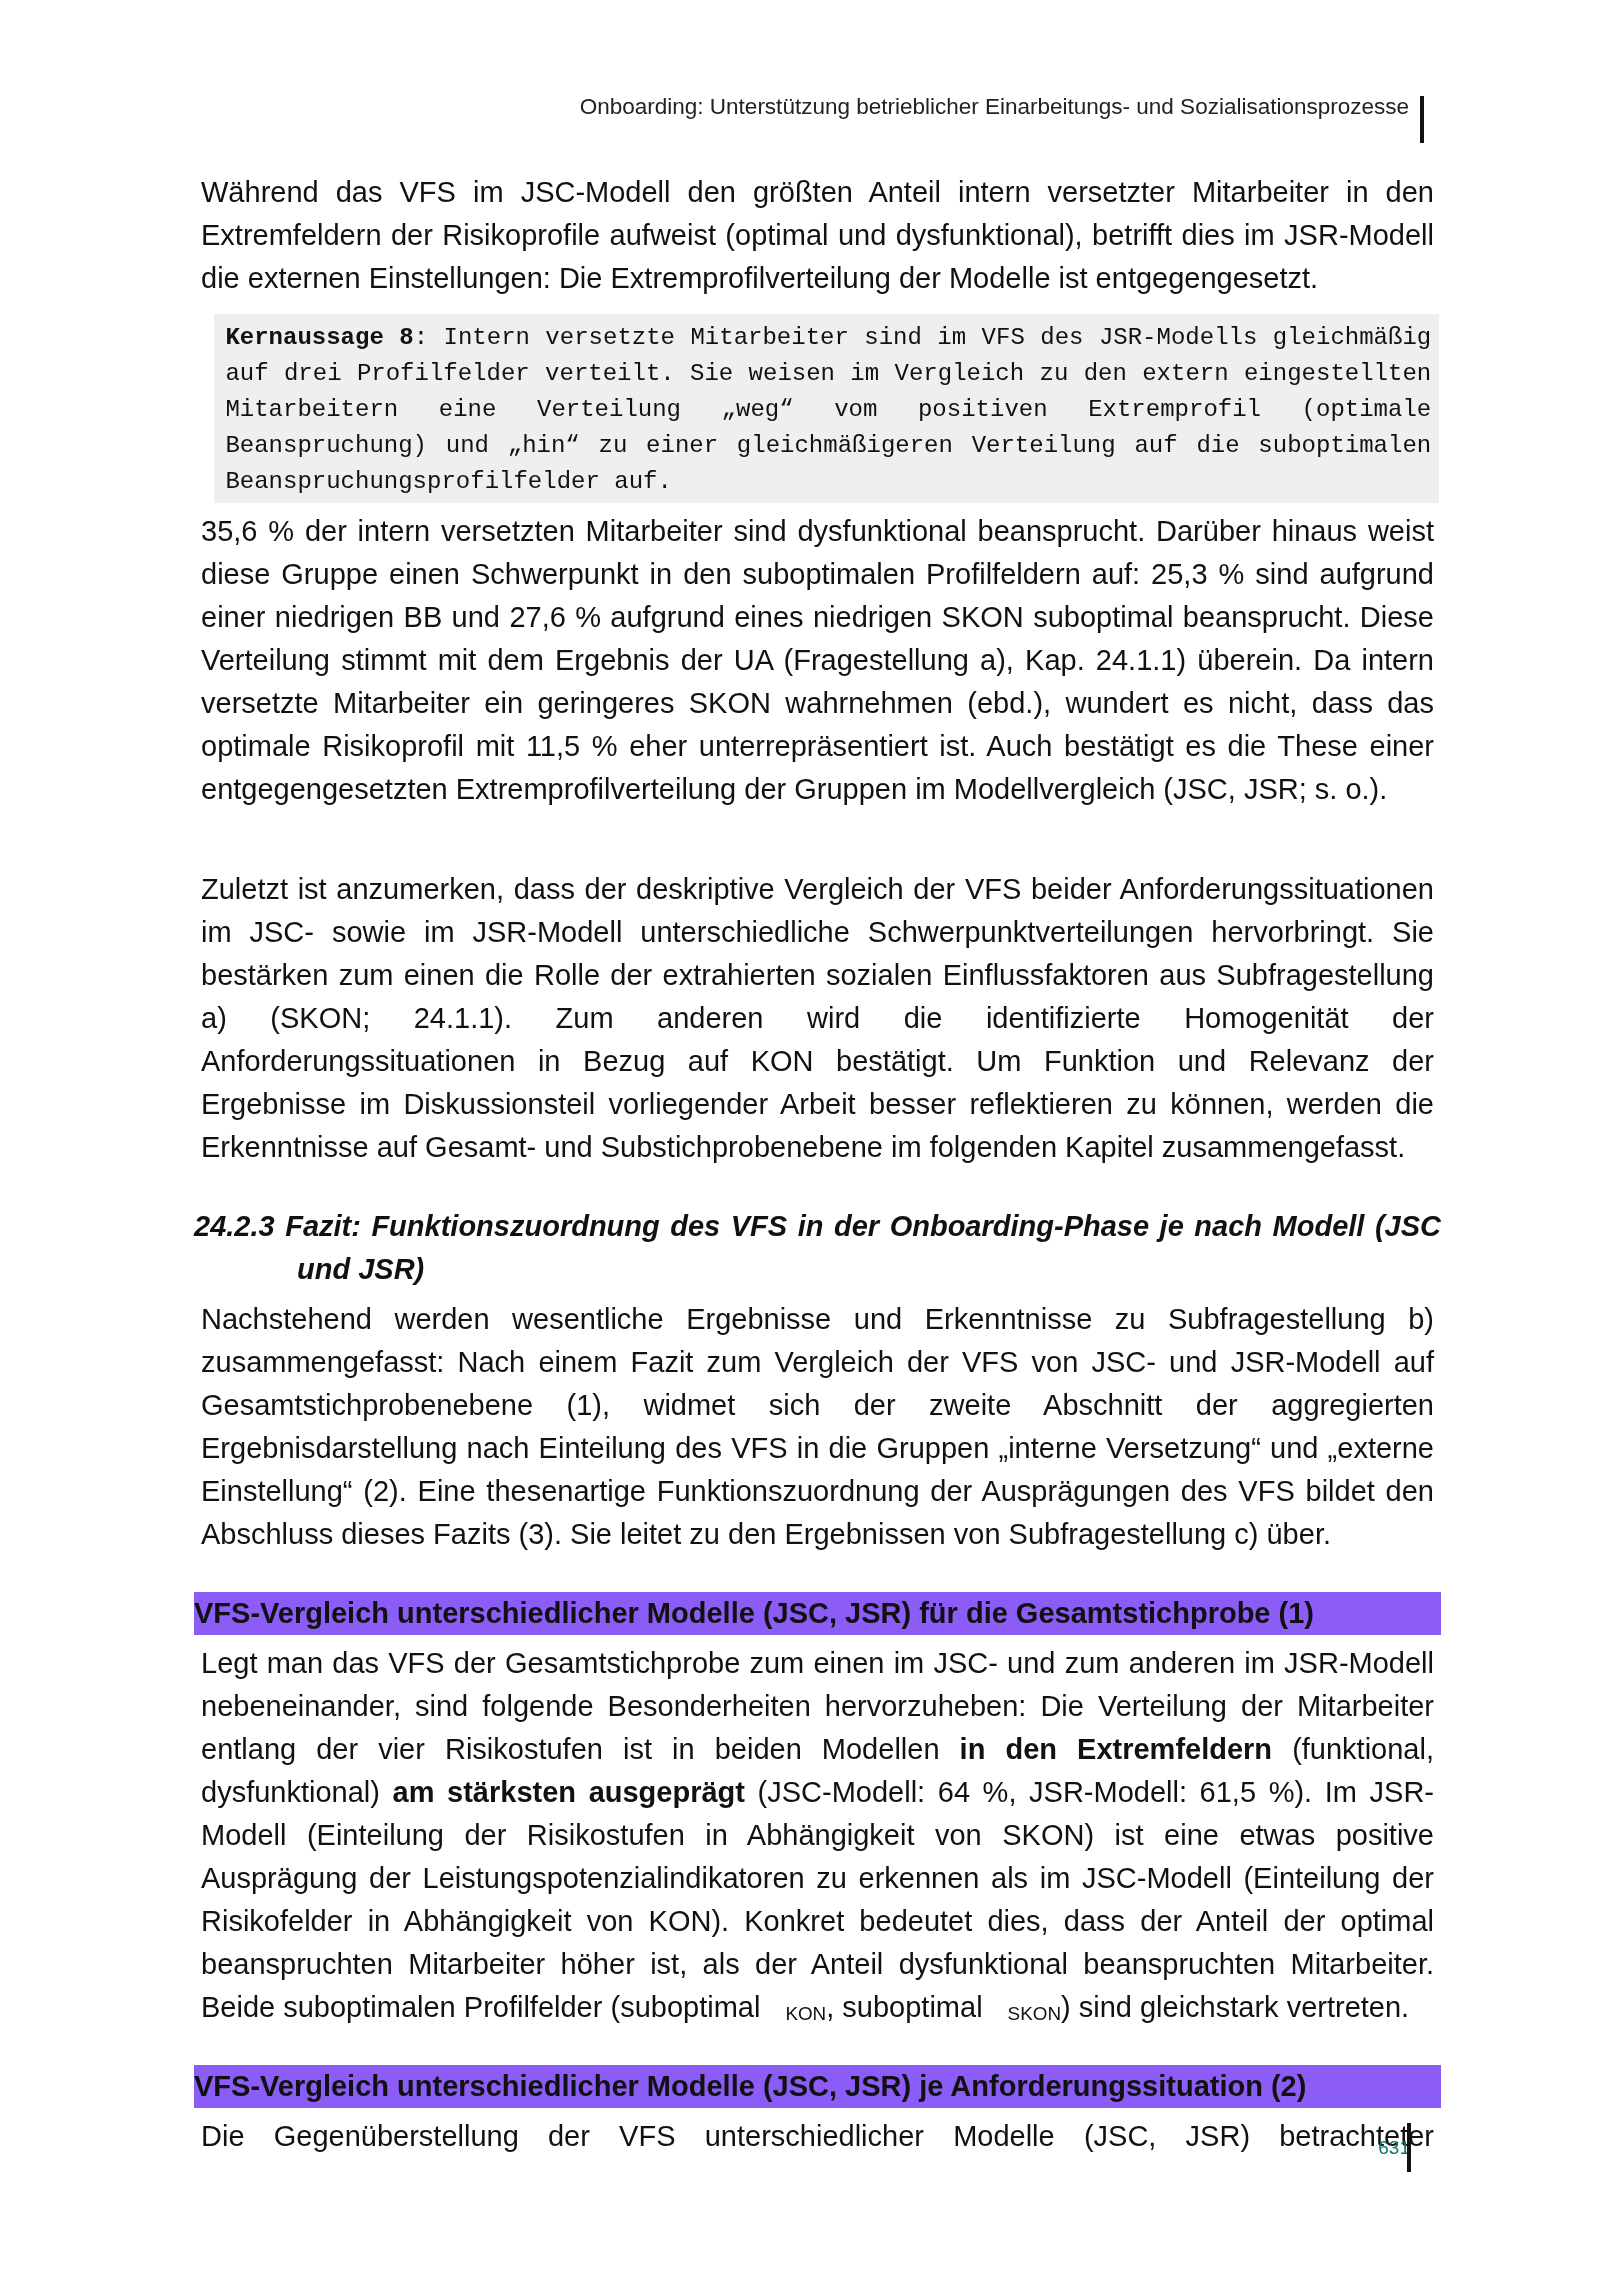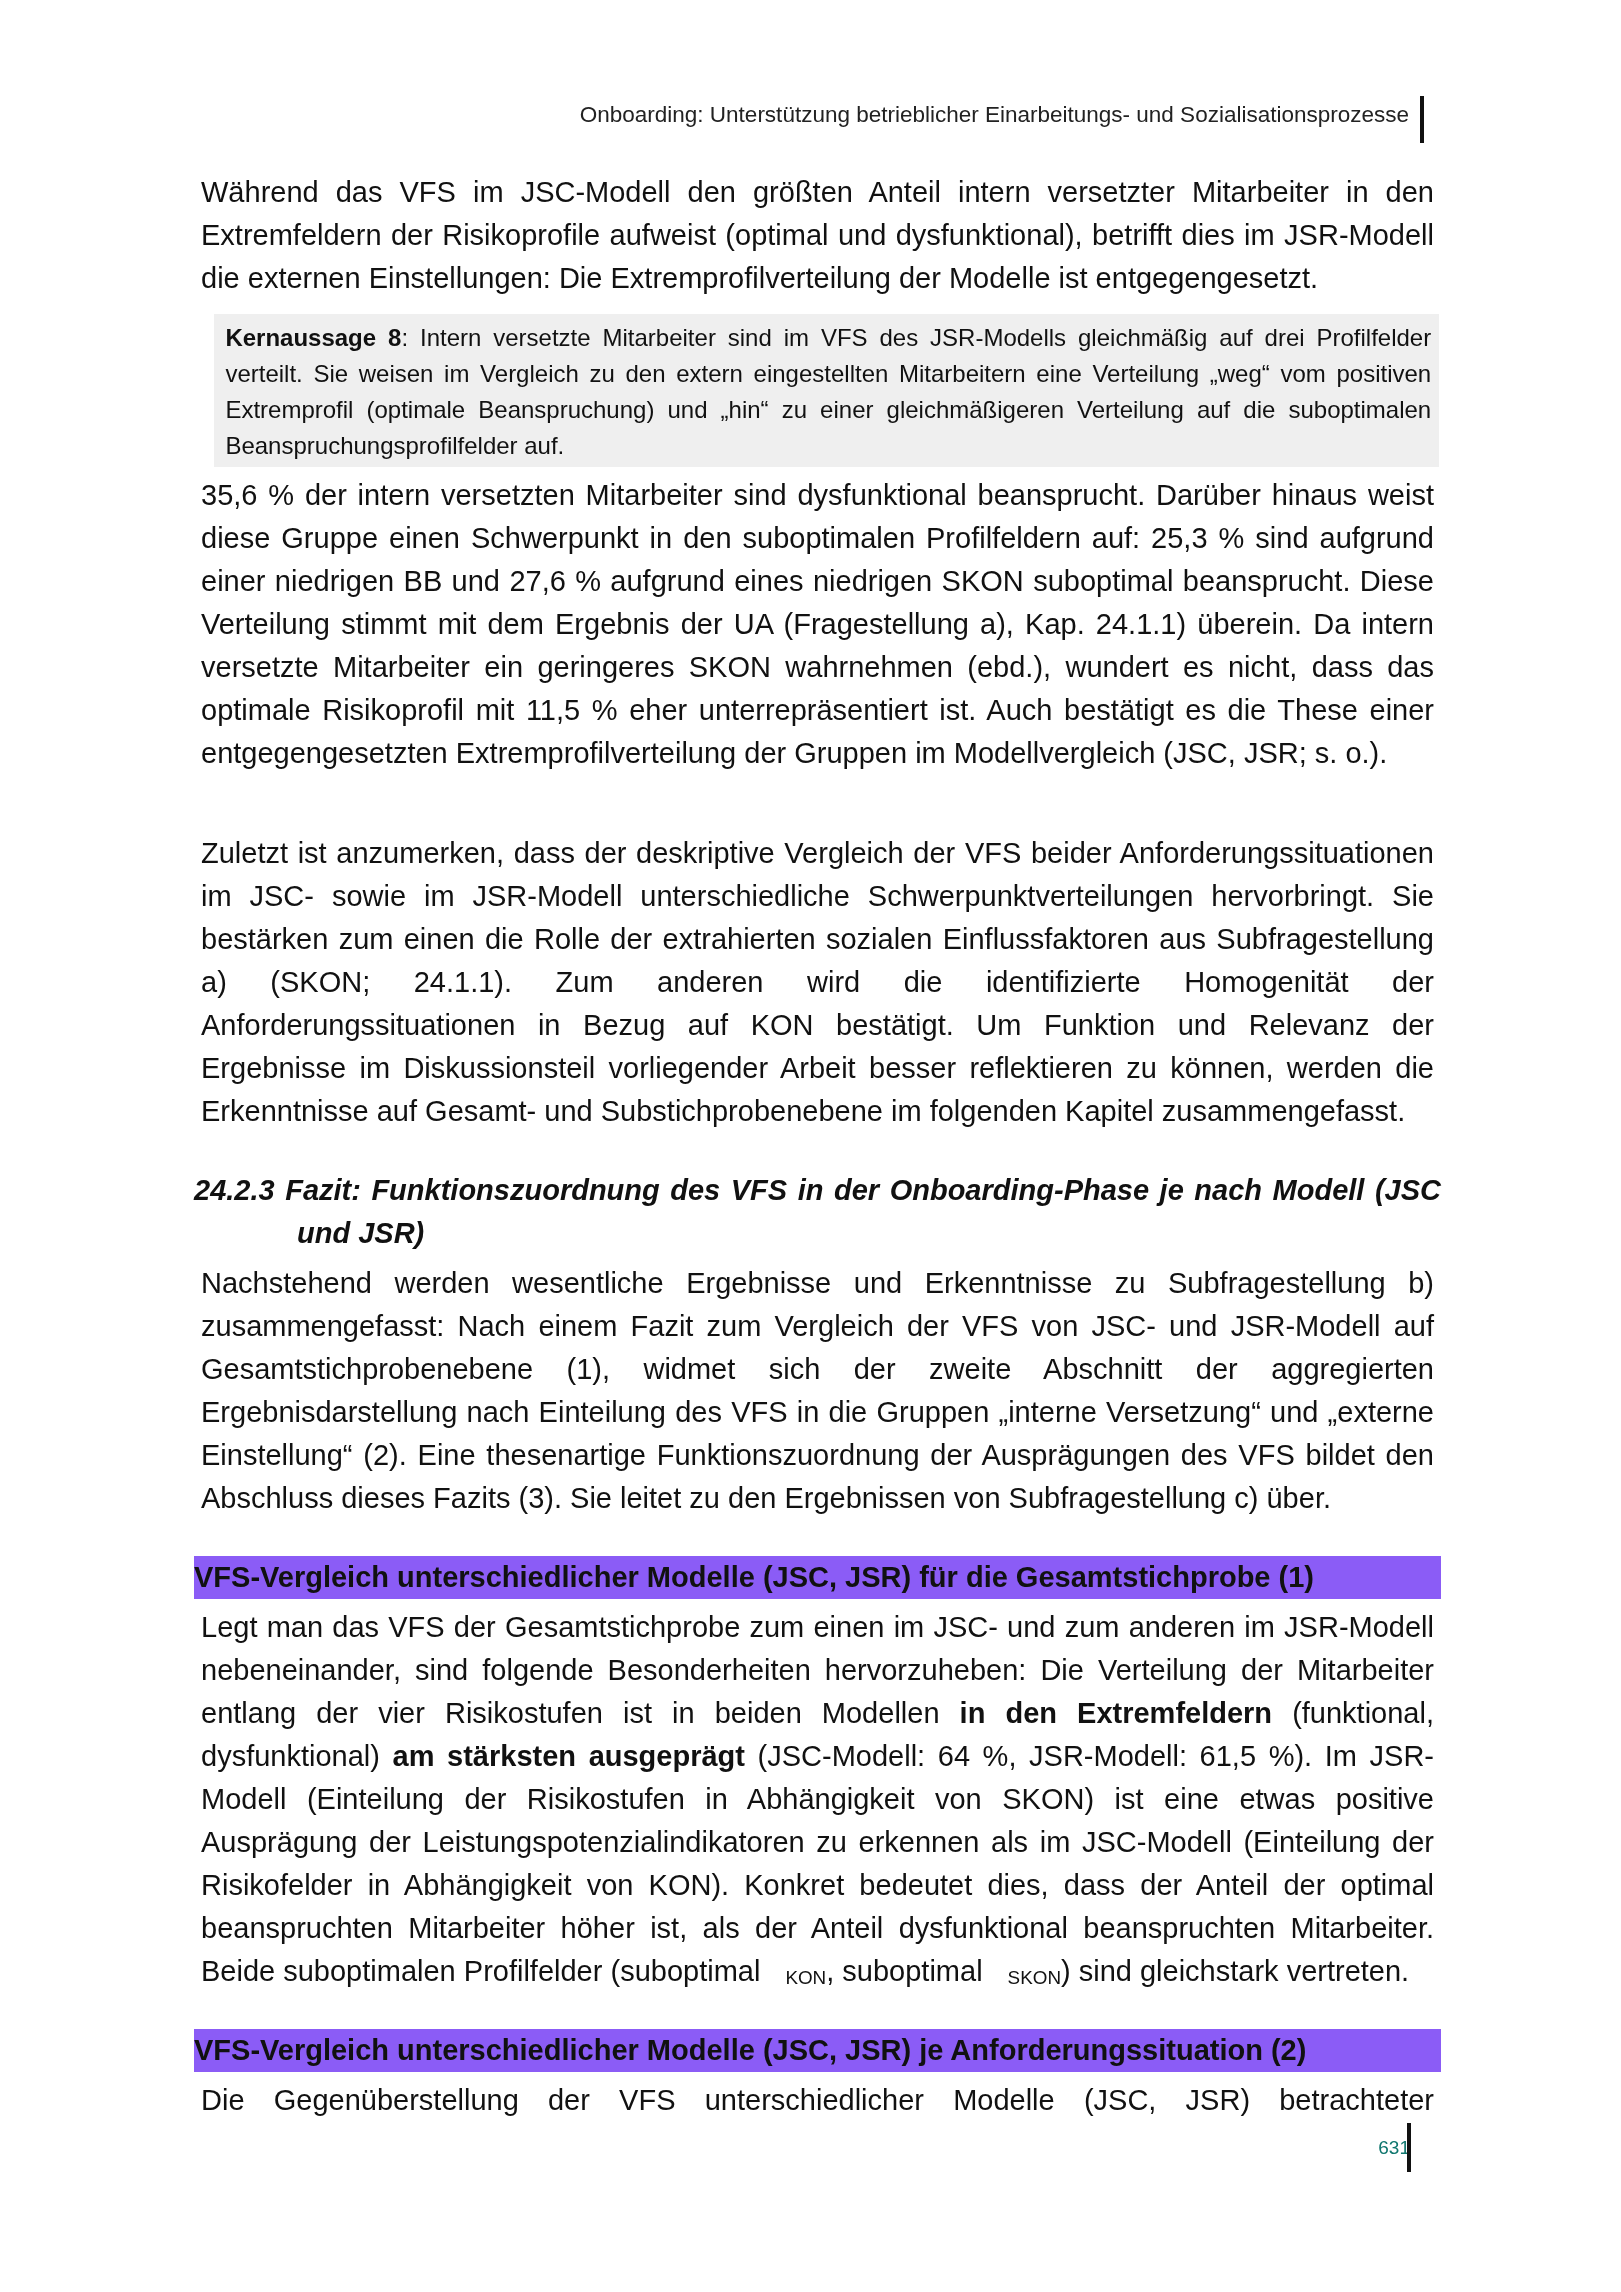--- a/index.html
+++ b/index.html
@@ -1,23 +1,23 @@
 <!DOCTYPE html>
 <html><head>
   <meta charset="utf-8">
   <style>
     html, body { margin: 0; padding: 0; background: #ffffff; }
     body { width: 1621px; height: 2293px; position: relative; overflow: hidden;
            font-family: "Liberation Sans", sans-serif; color: #111; }
-    .running-header { position: absolute; top: 102px; right: 212px; font-size: 22.5px; color: #222; }
+    .running-header { position: absolute; top: 94px; right: 212px; font-size: 22.5px; color: #222; }
     .header-rule { position: absolute; top: 96px; left: 1420px; width: 3.9px; height: 47px; background: #111; }
     .content { position: absolute; left: 194px; top: 164px; width: 1247px; }
     p.body { margin: 7px; font-size: 29px; line-height: 43px; text-align: justify; }
     .kern { background: #efefef; margin: 13.7px 2px 0 19.6px; padding: 5.9px 7.8px 3.9px 11.8px;
-            font-size: 24px; line-height: 36px; text-align: justify; }
+            font-size: 24px; line-height: 36px; text-align: justify; font-family: Liberation Mono, monospace; }
     .kern b { font-weight: bold; }
     .gap { height: 43px; }
     h3.section { margin: 0; font-size: 29px; line-height: 43px; font-weight: bold; text-align: justify;
                  padding-left: 103px; text-indent: -103px; font-style: italic; }
     .subhead { background: #8b5cf6; font-weight: bold; font-size: 29px; line-height: 43px; margin: 0; }
     sub { font-size: 65%; vertical-align: -2.9px; line-height: 0; padding-left: 25px; }
     .page-number { position: absolute; top: 2137px; right: 211px; font-size: 19px; color: #0f766e; }
     .footer-rule { position: absolute; top: 2123px; left: 1407px; width: 3.9px; height: 49px; background: #111; }
     .last-line { text-align-last: justify; }
   </style>

